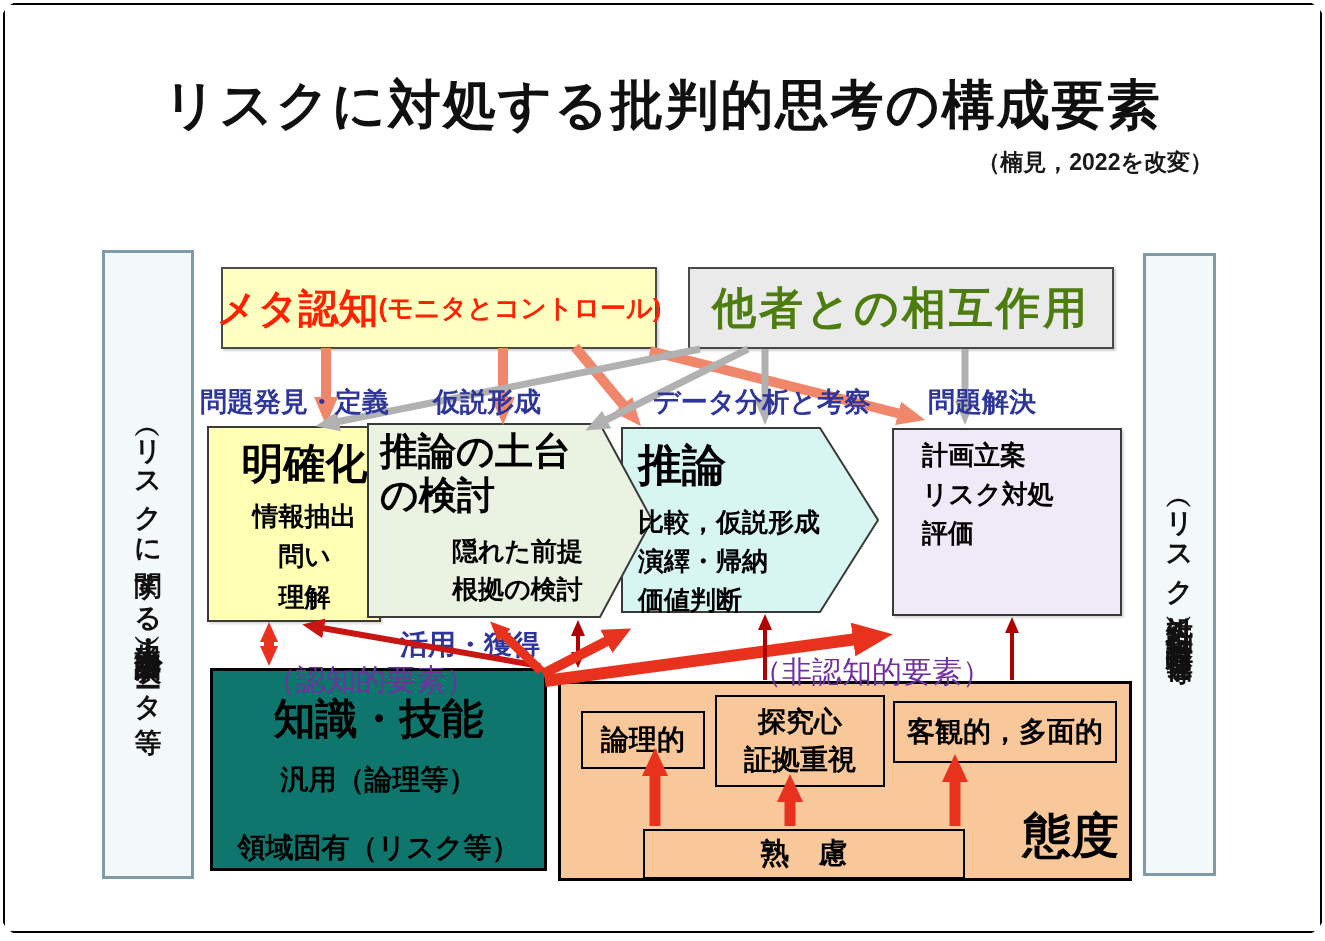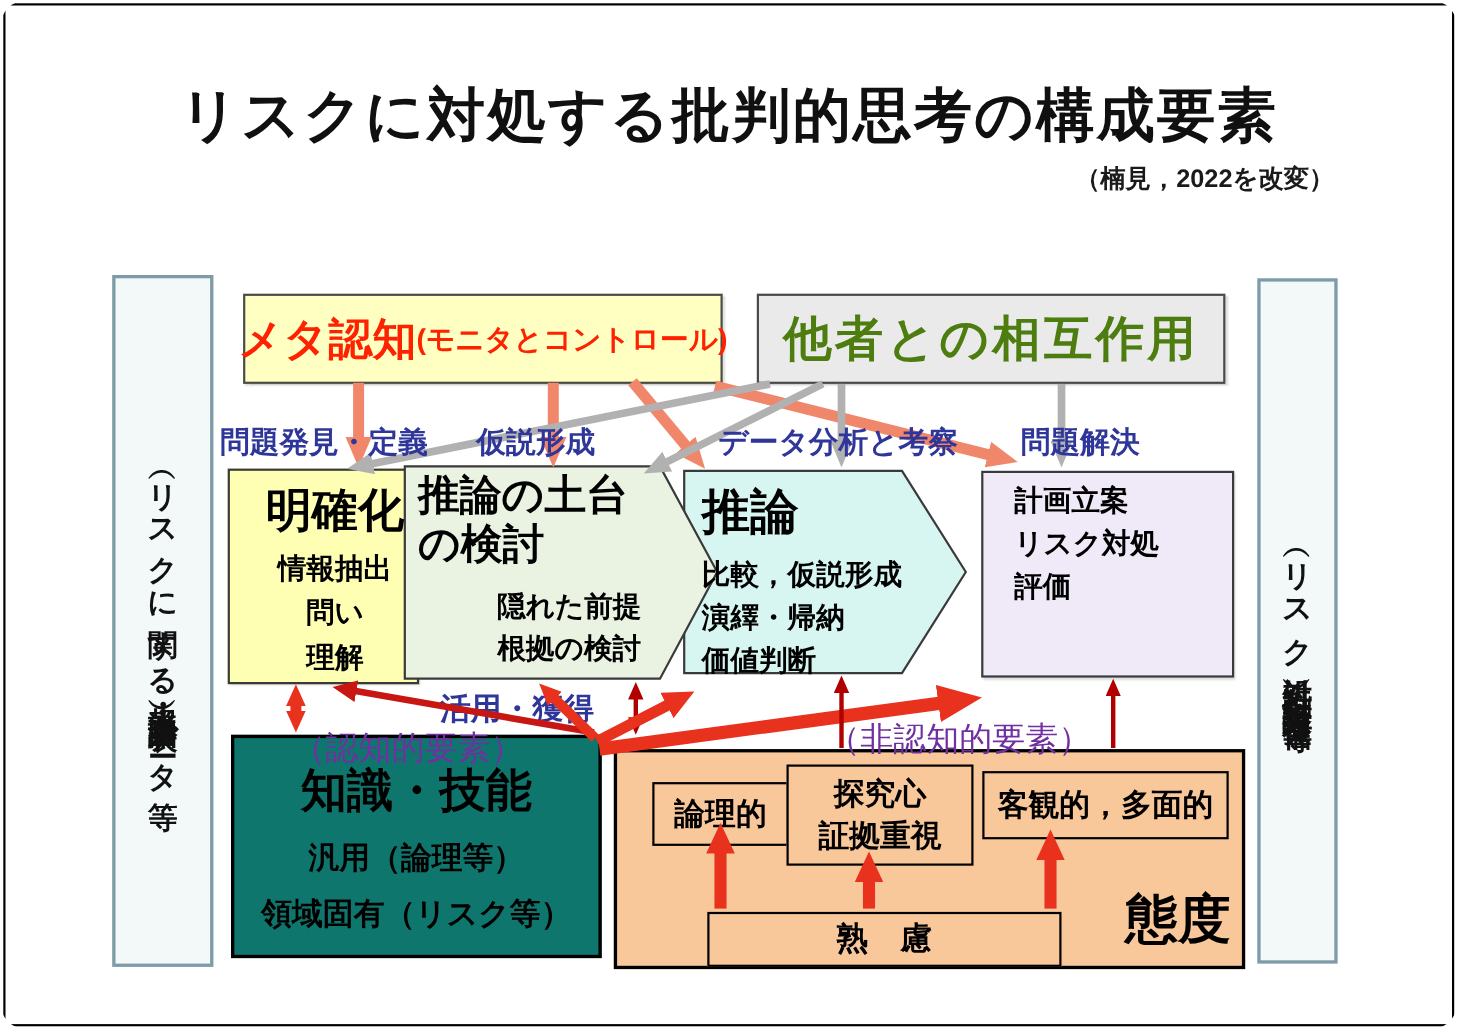--- a/index.html
+++ b/index.html
@@ -41,26 +41,26 @@
   .inference-text .bdy{margin-top:8px;font-size:26px;font-weight:600;line-height:1.5;color:#000;padding-left:4px;}
 
   .decision{left:892px;top:428px;width:226px;height:184px;background:#EFE9F8;}
   .decision .ttl{margin-top:8px;text-align:center;font-size:40px;font-weight:700;color:#000;}
   .decision .bdy{margin-top:6px;padding-left:28px;font-size:26px;font-weight:600;line-height:1.5;color:#000;}
 
   .knowledge{left:210px;top:668px;width:331px;height:197px;background:#0f766e;border:3px solid #000;text-align:center;}
   .knowledge .ttl{margin-top:20px;font-size:42px;font-weight:700;color:#000;}
   .knowledge .ln{font-size:28px;font-weight:700;color:#000;}
   .knowledge .ln1{margin-top:14px;}
-  .knowledge .ln2{margin-top:13px;font-family:Liberation Mono, monospace;}
+  .knowledge .ln2{margin-top:30px;font-family:Liberation Mono, monospace;}
 
   .attitude{left:558px;top:681px;width:568px;height:194px;background:#F8C79A;border:3px solid #000;}
   .attitude .inner{position:absolute;background:#F8C79A;border:2px solid #000;display:flex;align-items:center;justify-content:center;
                    font-size:28px;font-weight:700;color:#000;text-align:center;}
-  .attitude .logical{left:32px;top:27px;width:120px;height:54px;}
+  .attitude .logical{left:20px;top:27px;width:120px;height:54px;}
   .attitude .inquiry{left:154px;top:11px;width:166px;height:88px;line-height:1.35;}
   .attitude .objective{left:332px;top:17px;width:220px;height:58px;}
   .attitude .deliberation{left:82px;top:145px;width:318px;height:46px;font-size:29px;}
   .attitude .att-label{position:absolute;right:10px;bottom:10px;font-size:48px;font-weight:700;color:#000;}
 
   .plabel{font-size:30px;font-weight:400;color:#7030A0;white-space:nowrap;}
   .cog-label{left:266px;top:660px;}
   .noncog-label{left:752px;top:652px;}
   .use-acquire{left:400px;top:626px;font-size:28px;font-weight:700;color:#2F3699;white-space:nowrap;}
 

